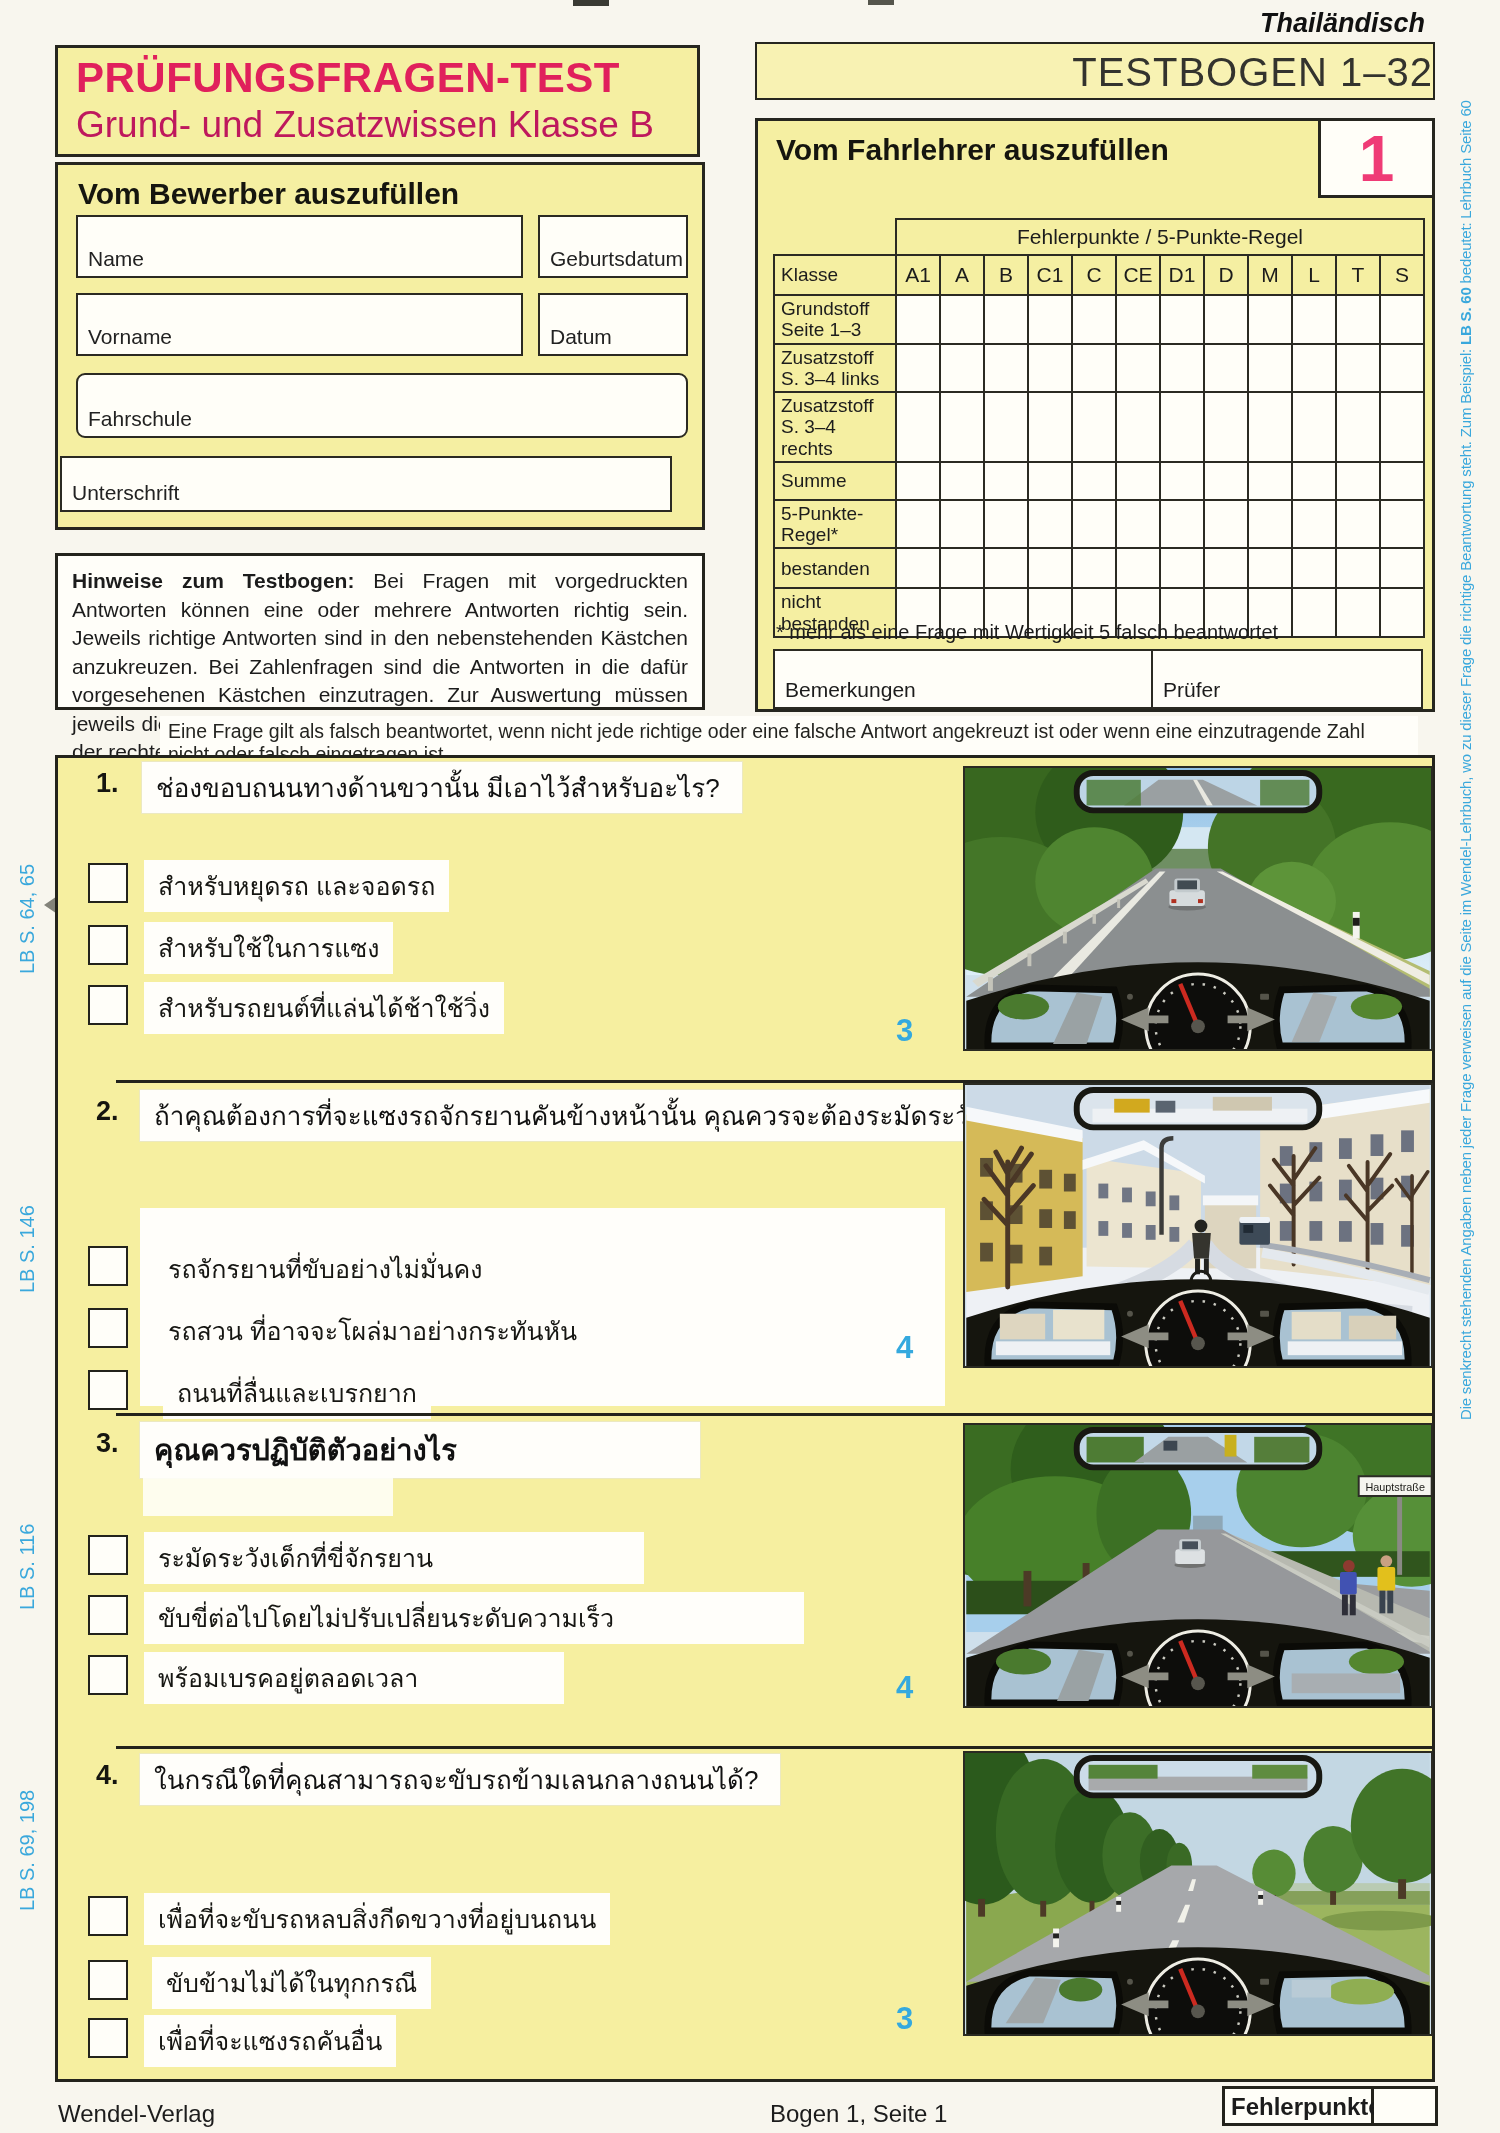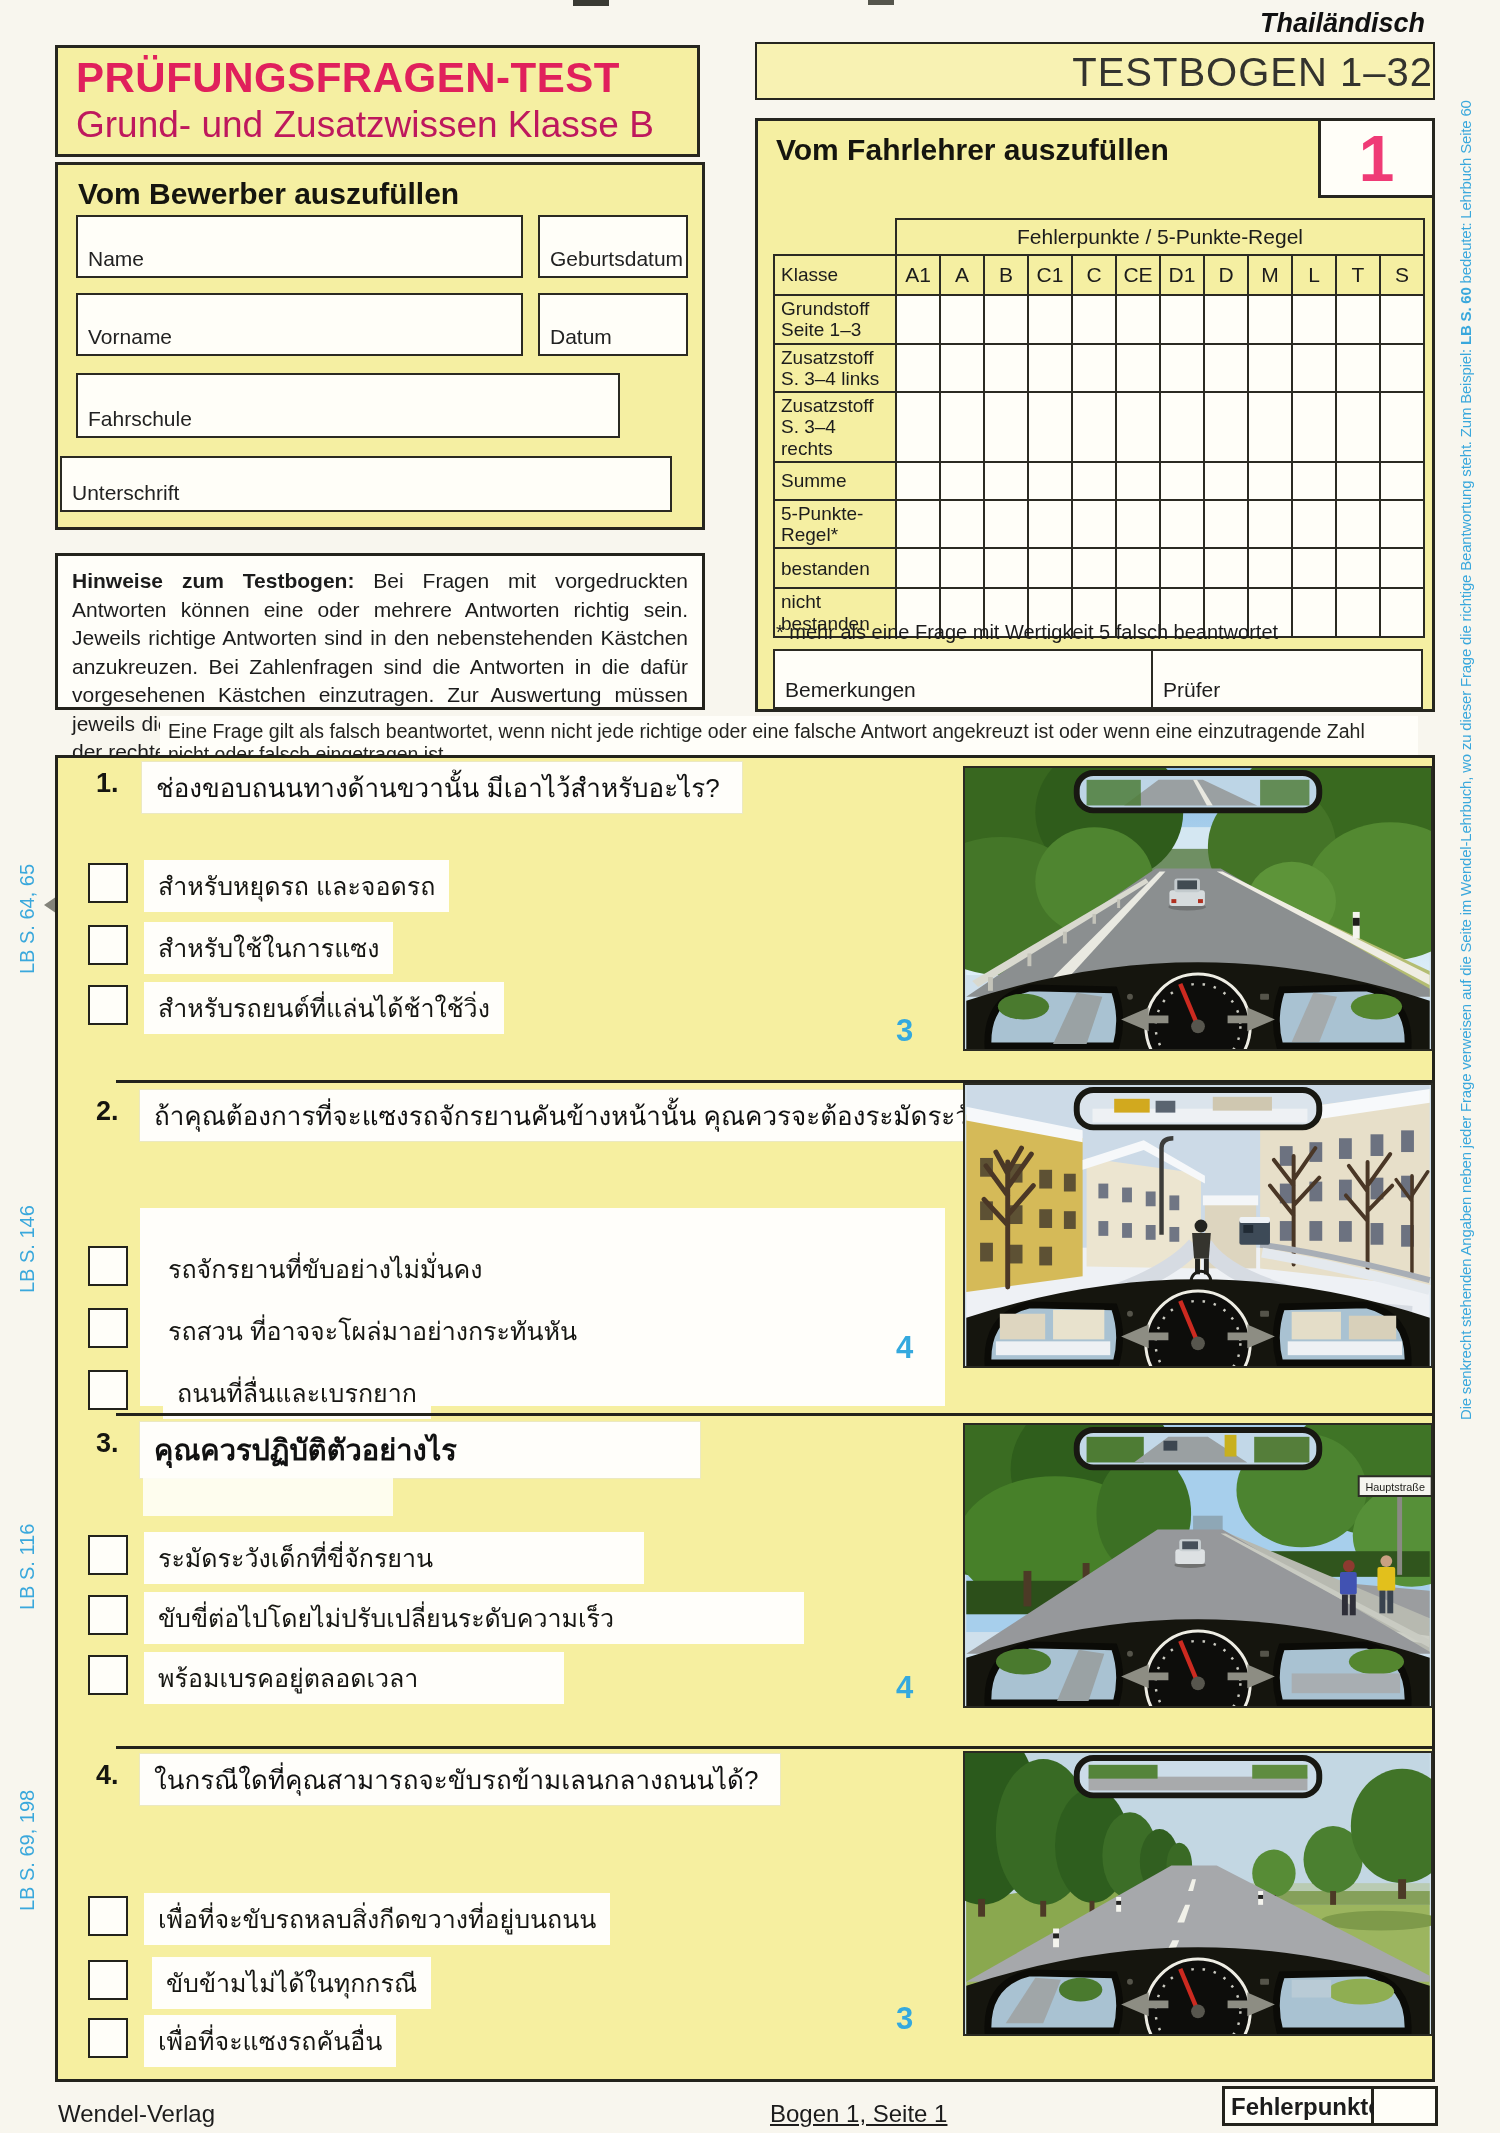--- a/index.html
+++ b/index.html
@@ -74,21 +74,21 @@
     writing-mode:vertical-rl; transform:rotate(180deg);
     font-size:15px; letter-spacing:-.2px; color:#3aa8dc; line-height:28px; white-space:nowrap; }
   .vright b { font-weight:bold; }
   .edge-arrow { position:absolute; left:44px; top:892px; width:64px; height:26px; background:#83837a;
     clip-path:polygon(0 50%, 30% 0, 100% 22%, 100% 78%, 30% 100%); }
   .tick1 { position:absolute; left:573px; top:0; width:36px; height:6px; background:#3a3a33; }
   .tick2 { position:absolute; left:868px; top:0; width:26px; height:5px; background:#55554c; }
 
   
   .f-pub { left:58px; top:2100px; font-size:24px; }
-  .f-page { left:770px; top:2100px; font-size:24px;text-decoration:underline; }
+  .f-page { left:770px; top:2100px; font-size:24px; }
   .f-fp { left:1222px; top:2086px; width:152px; height:40px; background:#fffef8;
     border:3px solid #23231c; font-size:24px; font-weight:bold; padding:4px 6px; }
   .f-fp-empty { left:1374px; top:2086px; width:64px; height:40px; background:#fffef8; border:3px solid #23231c; border-left:none; }
 </style>
 </head>
 <body>
 
 <svg width="0" height="0" style="position:absolute" aria-hidden="true">
   <defs>
     <linearGradient id="skyA" x1="0" y1="0" x2="0" y2="1">
@@ -132,21 +132,21 @@
     </div>
     <div class="field" style="left:480px; top:50px; width:150px; height:63px;">
       <span class="flabel">Geburtsdatum</span>
     </div>
     <div class="field" style="left:18px; top:128px; width:447px; height:63px;">
       <span class="flabel">Vorname</span>
     </div>
     <div class="field" style="left:480px; top:128px; width:150px; height:63px;">
       <span class="flabel">Datum</span>
     </div>
-    <div class="field" style="left:18px; top:208px; width:544px; height:65px;">
+    <div class="field" style="left:18px; top:208px; width:612px; height:65px;border-radius:9px;">
       <span class="flabel">Fahrschule</span>
     </div>
     <div class="field" style="left:2px; top:291px; width:612px; height:56px;">
       <span class="flabel">Unterschrift</span>
     </div>
   </div>
 
   <div class="abs yellow bordered fahrlehrer">
     <div class="box-h2" style="left:18px;">Vom Fahrlehrer auszufüllen</div>
     <div class="one-box">

